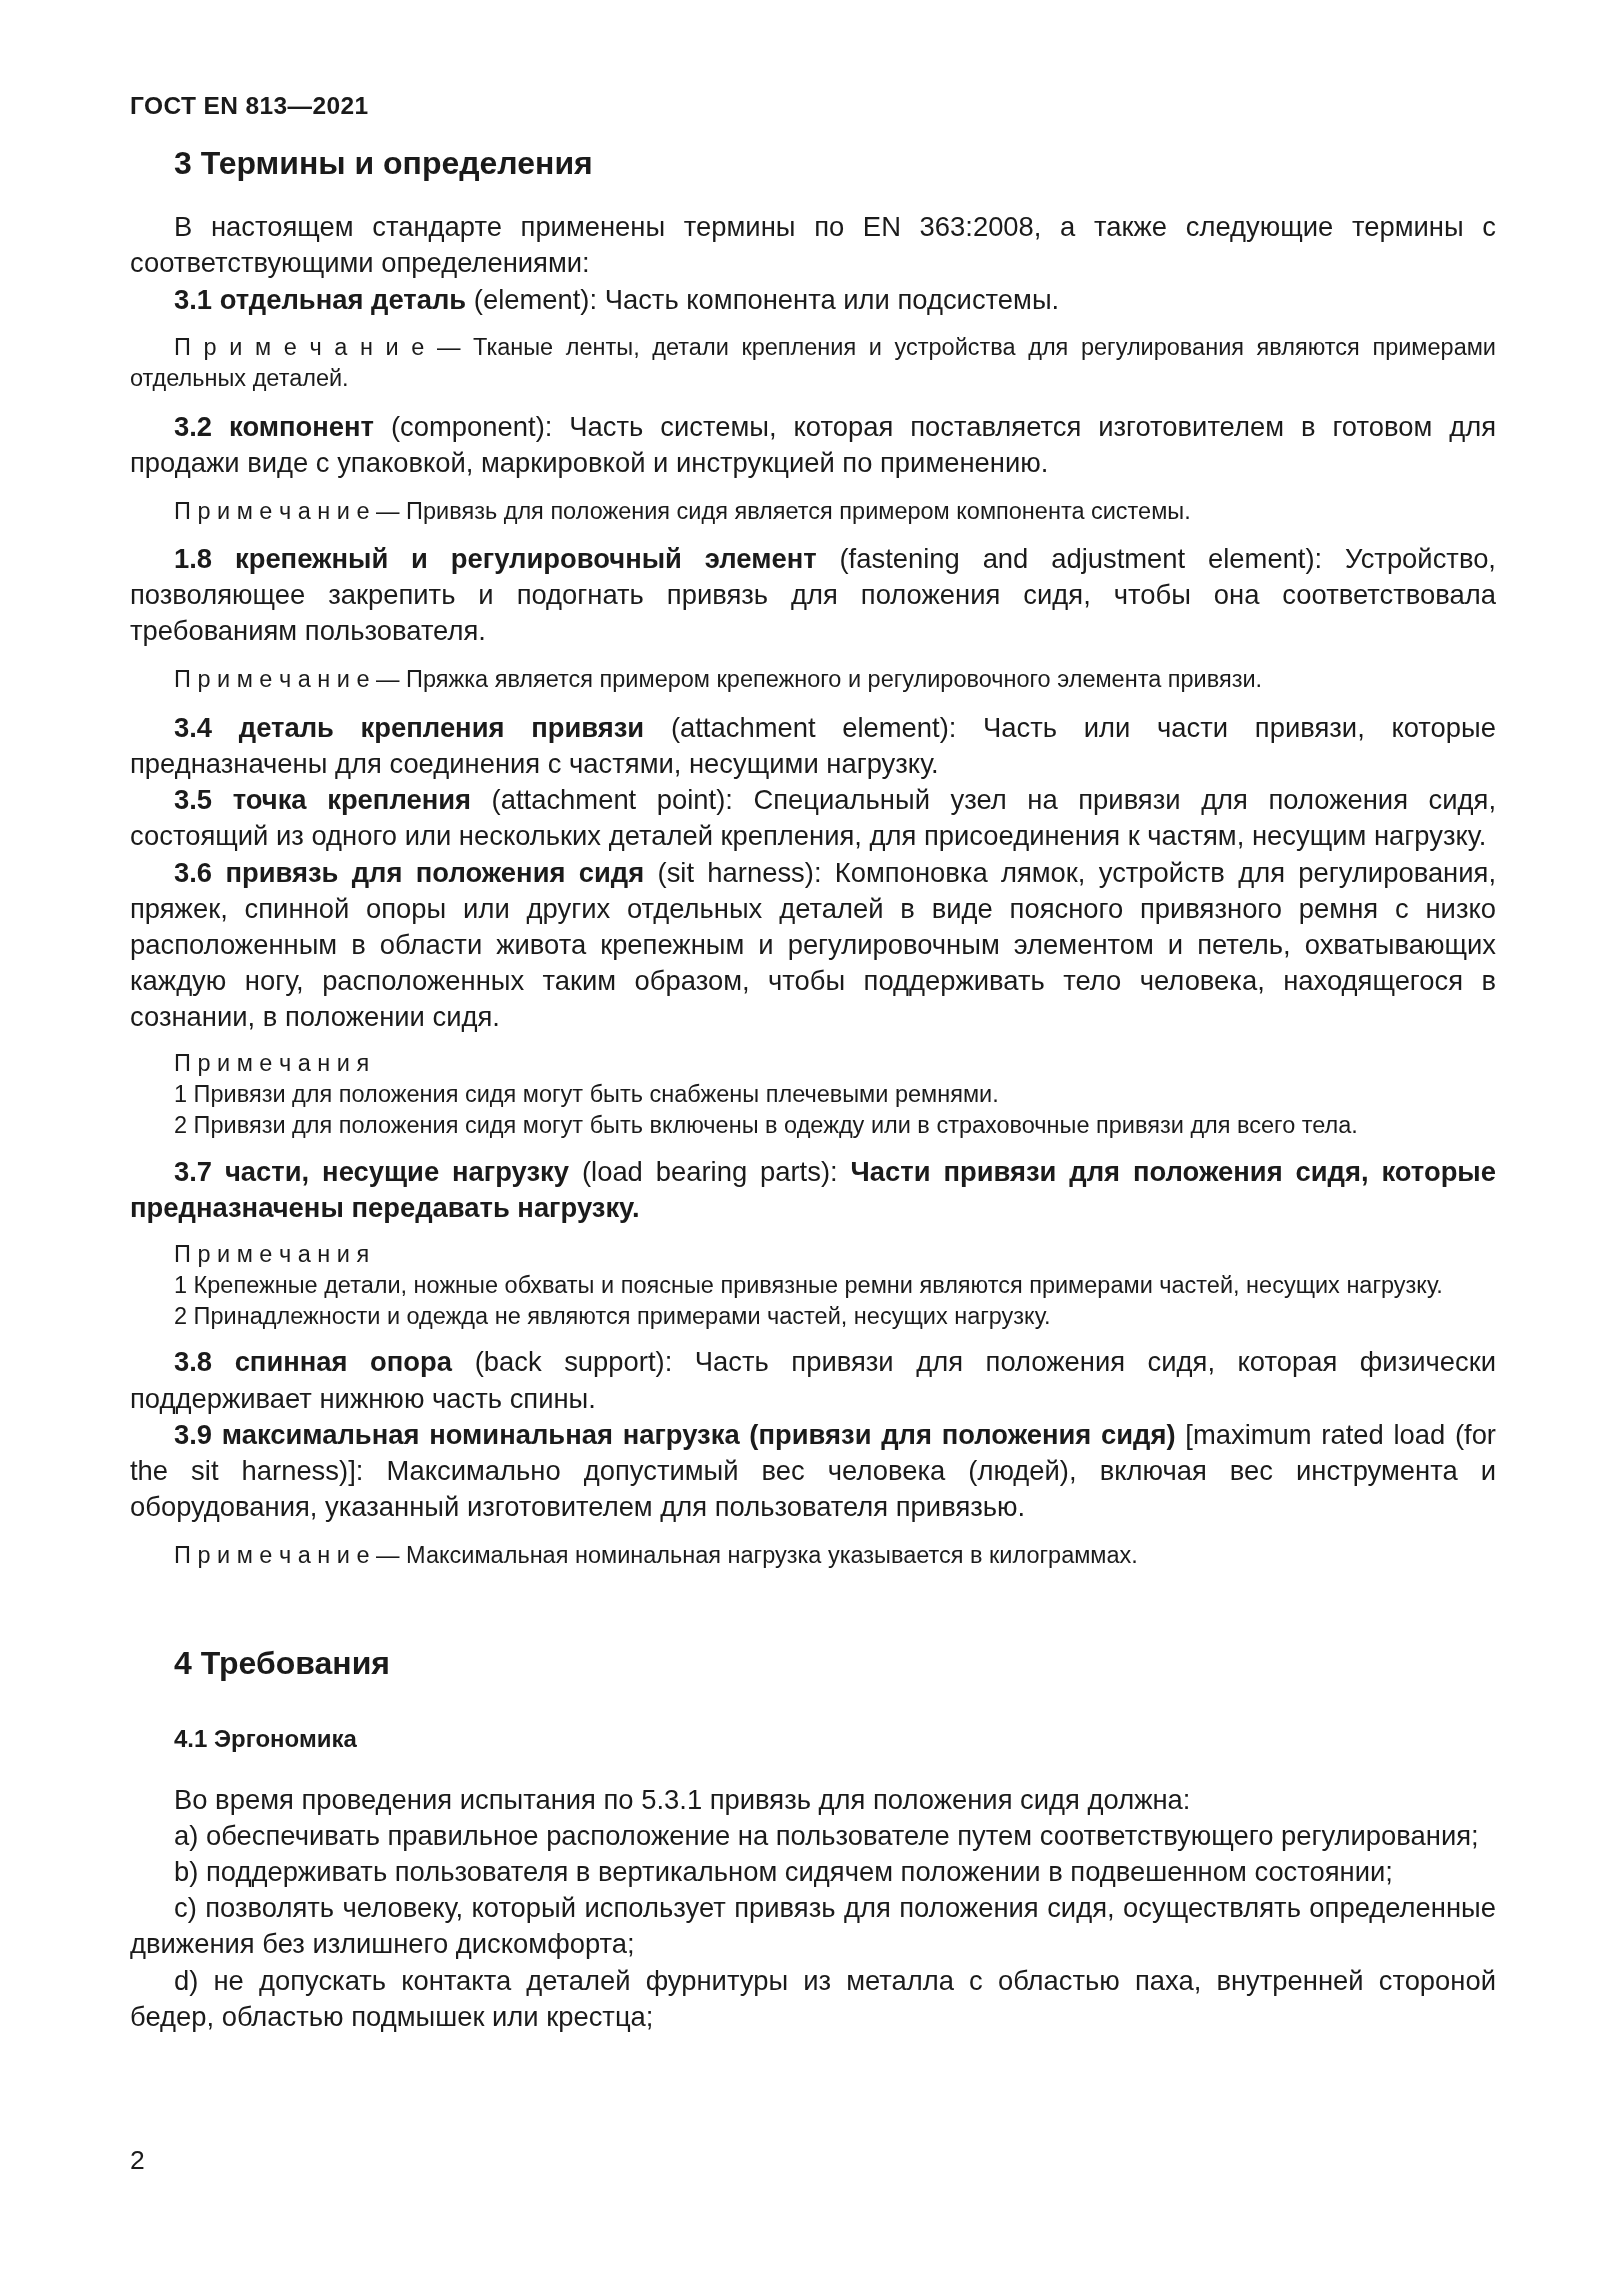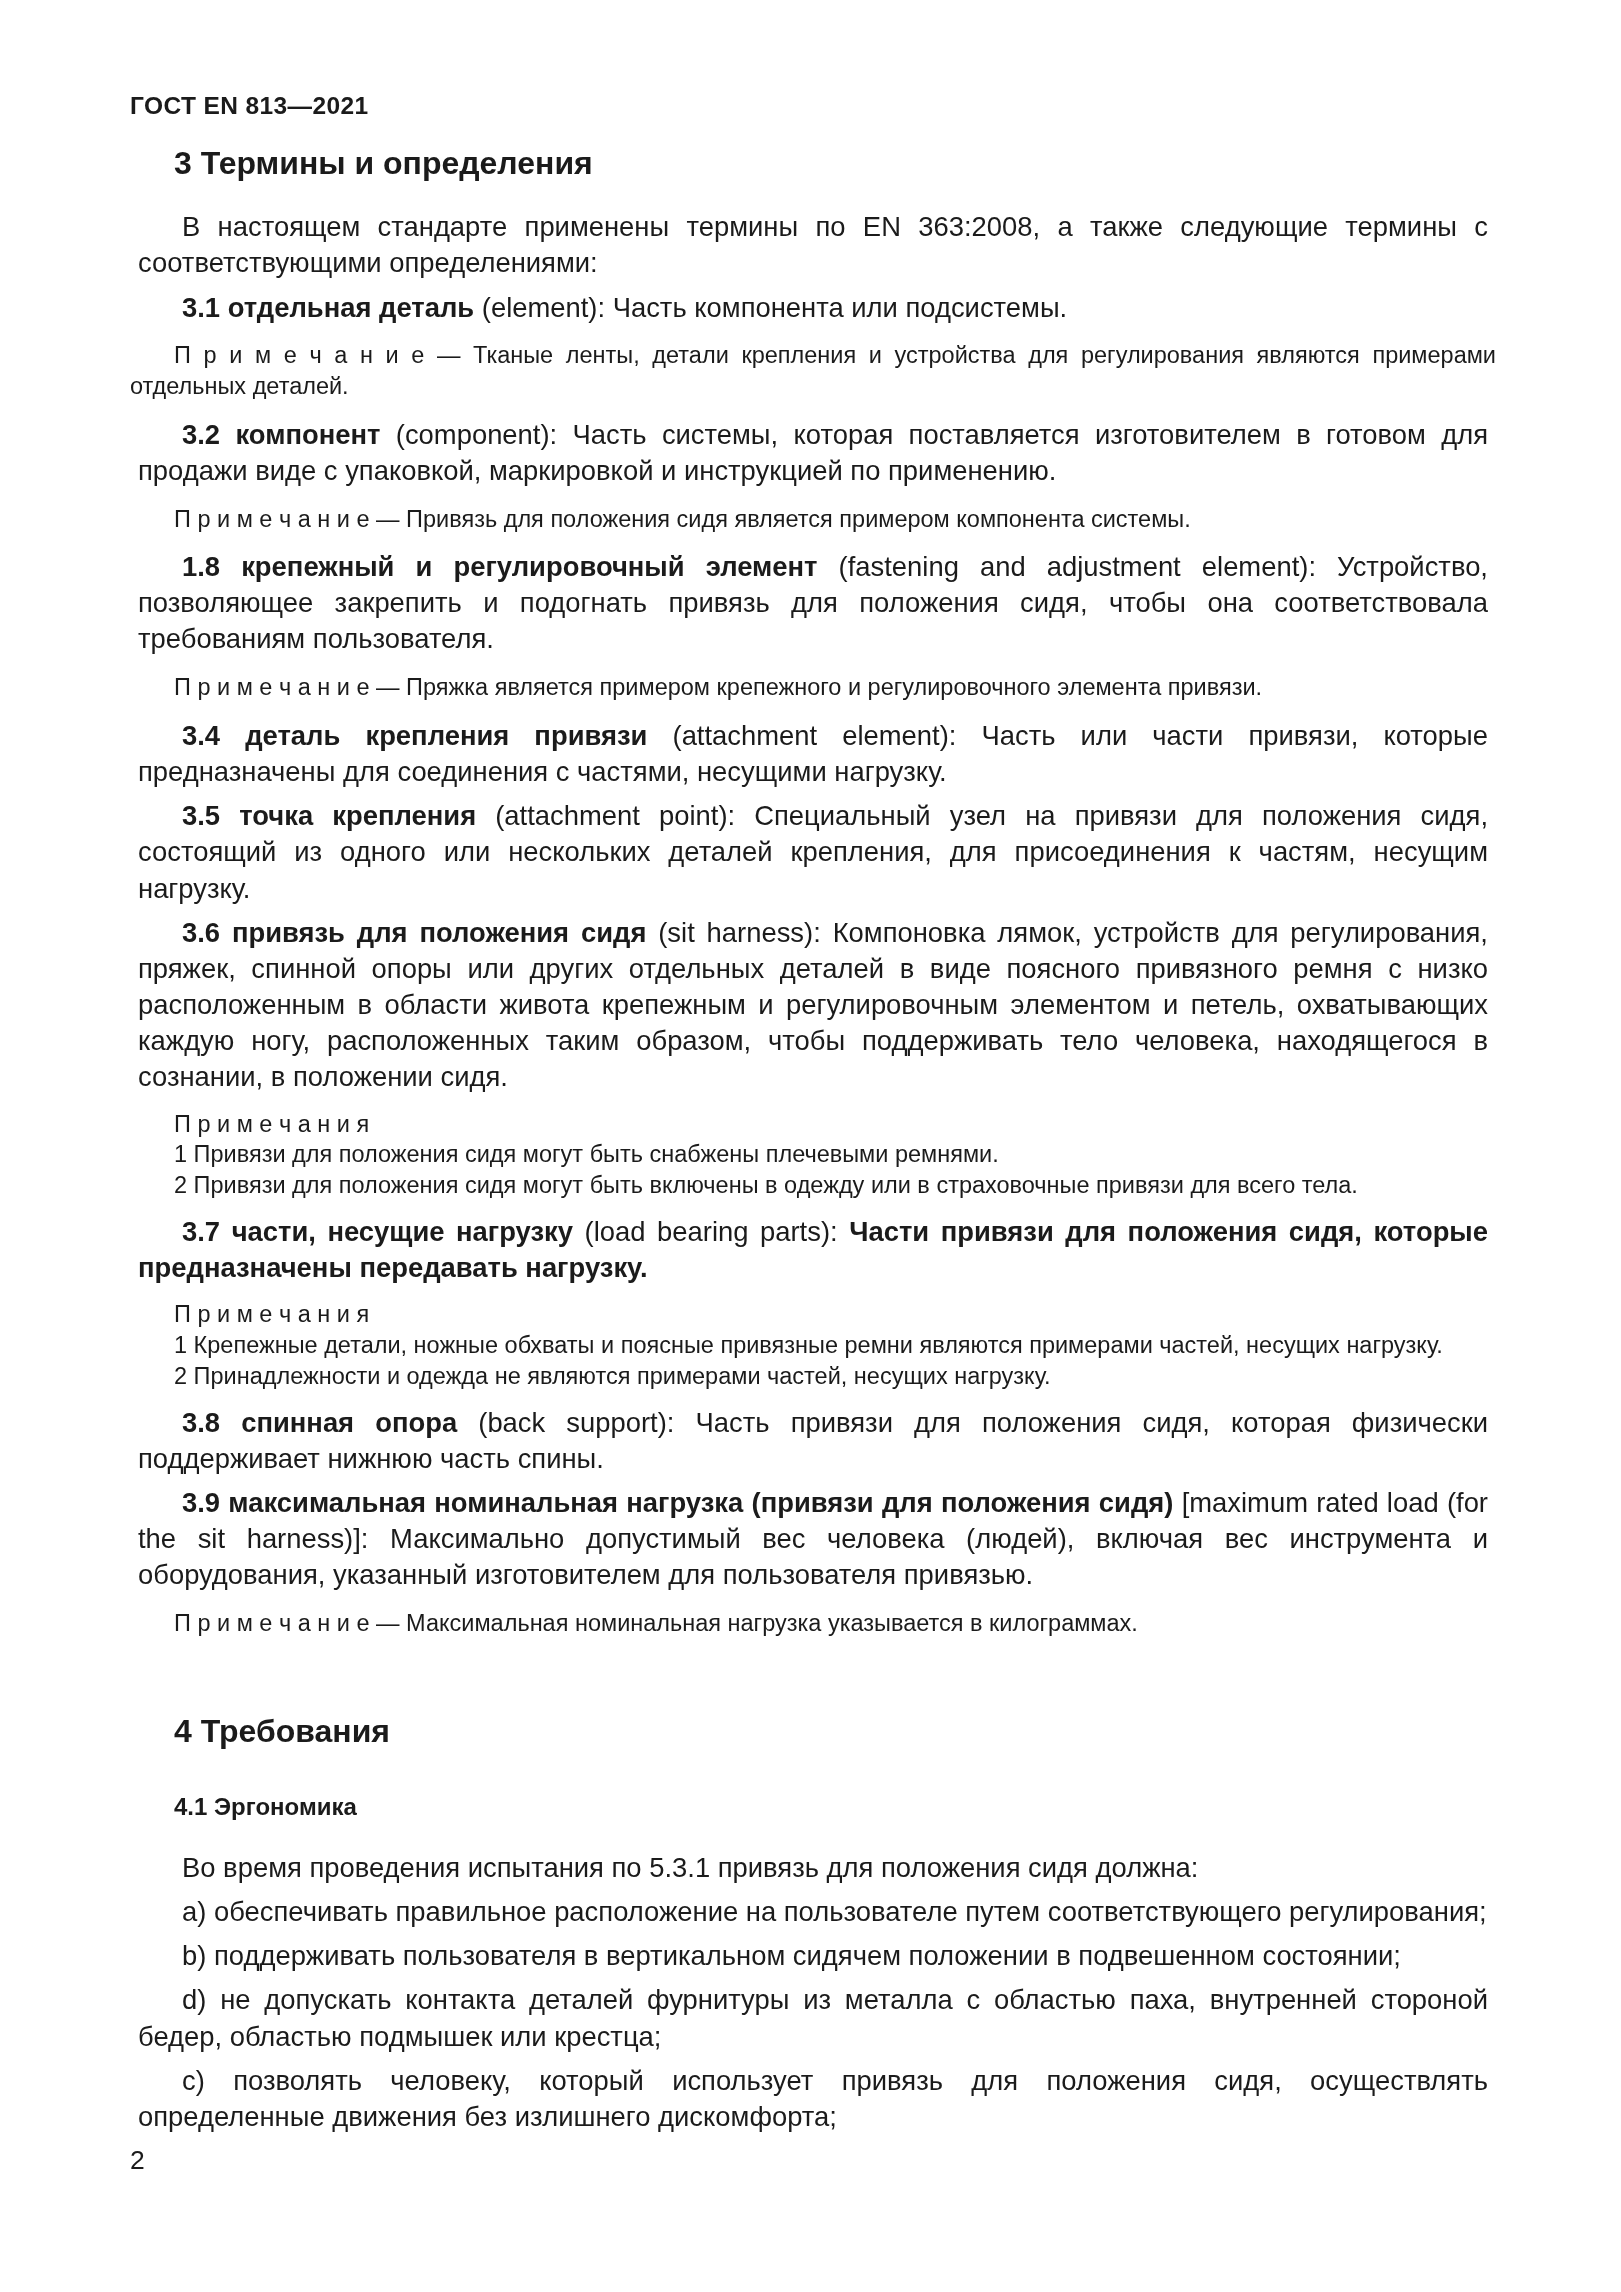--- a/index.html
+++ b/index.html
@@ -39,21 +39,21 @@
   .sec-heading.s4 { margin-top: 74px; margin-bottom: 7.8px; }
   .sub-heading {
     font-size: 24px;
     font-weight: bold;
     margin: 43px 0 29px 0;
     text-indent: 44px;
   }
   .para {
     font-size: 27.4px;
     line-height: 1.32;
-    margin: 8px;
+    margin: 0;
     text-align: justify;
     text-indent: 44px;
   }
   .note {
     font-size: 23.5px;
     line-height: 1.31;
     margin: 14.7px 0;
     text-align: justify;
     text-indent: 44px;
   }
@@ -119,21 +119,21 @@
     <p class="note">П р и м е ч а н и е — Максимальная номинальная нагрузка указывается в килограммах.</p>
 
     <h1 class="sec-heading s4">4 Требования</h1>
 
     <h2 class="sub-heading">4.1 Эргономика</h2>
 
     <p class="para">Во время проведения испытания по 5.3.1 привязь для положения сидя должна:</p>
 
     <p class="para">a) обеспечивать правильное расположение на пользователе путем соответствующего регулирования;</p>
     <p class="para">b) поддерживать пользователя в вертикальном сидячем положении в подвешенном состоянии;</p>
+    <p class="para">c) позволять человеку, который использует привязь для положения сидя, осуществлять определенные движения без излишнего дискомфорта;</p>
     <p class="para">d) не допускать контакта деталей фурнитуры из металла с областью паха, внутренней стороной бедер, областью подмышек или крестца;</p>
-    <p class="para">c) позволять человеку, который использует привязь для положения сидя, осуществлять определенные движения без излишнего дискомфорта;</p>
 
   </div>
 
   <div class="page-number">2</div>
 
 </div>
 
 
 </body></html>

